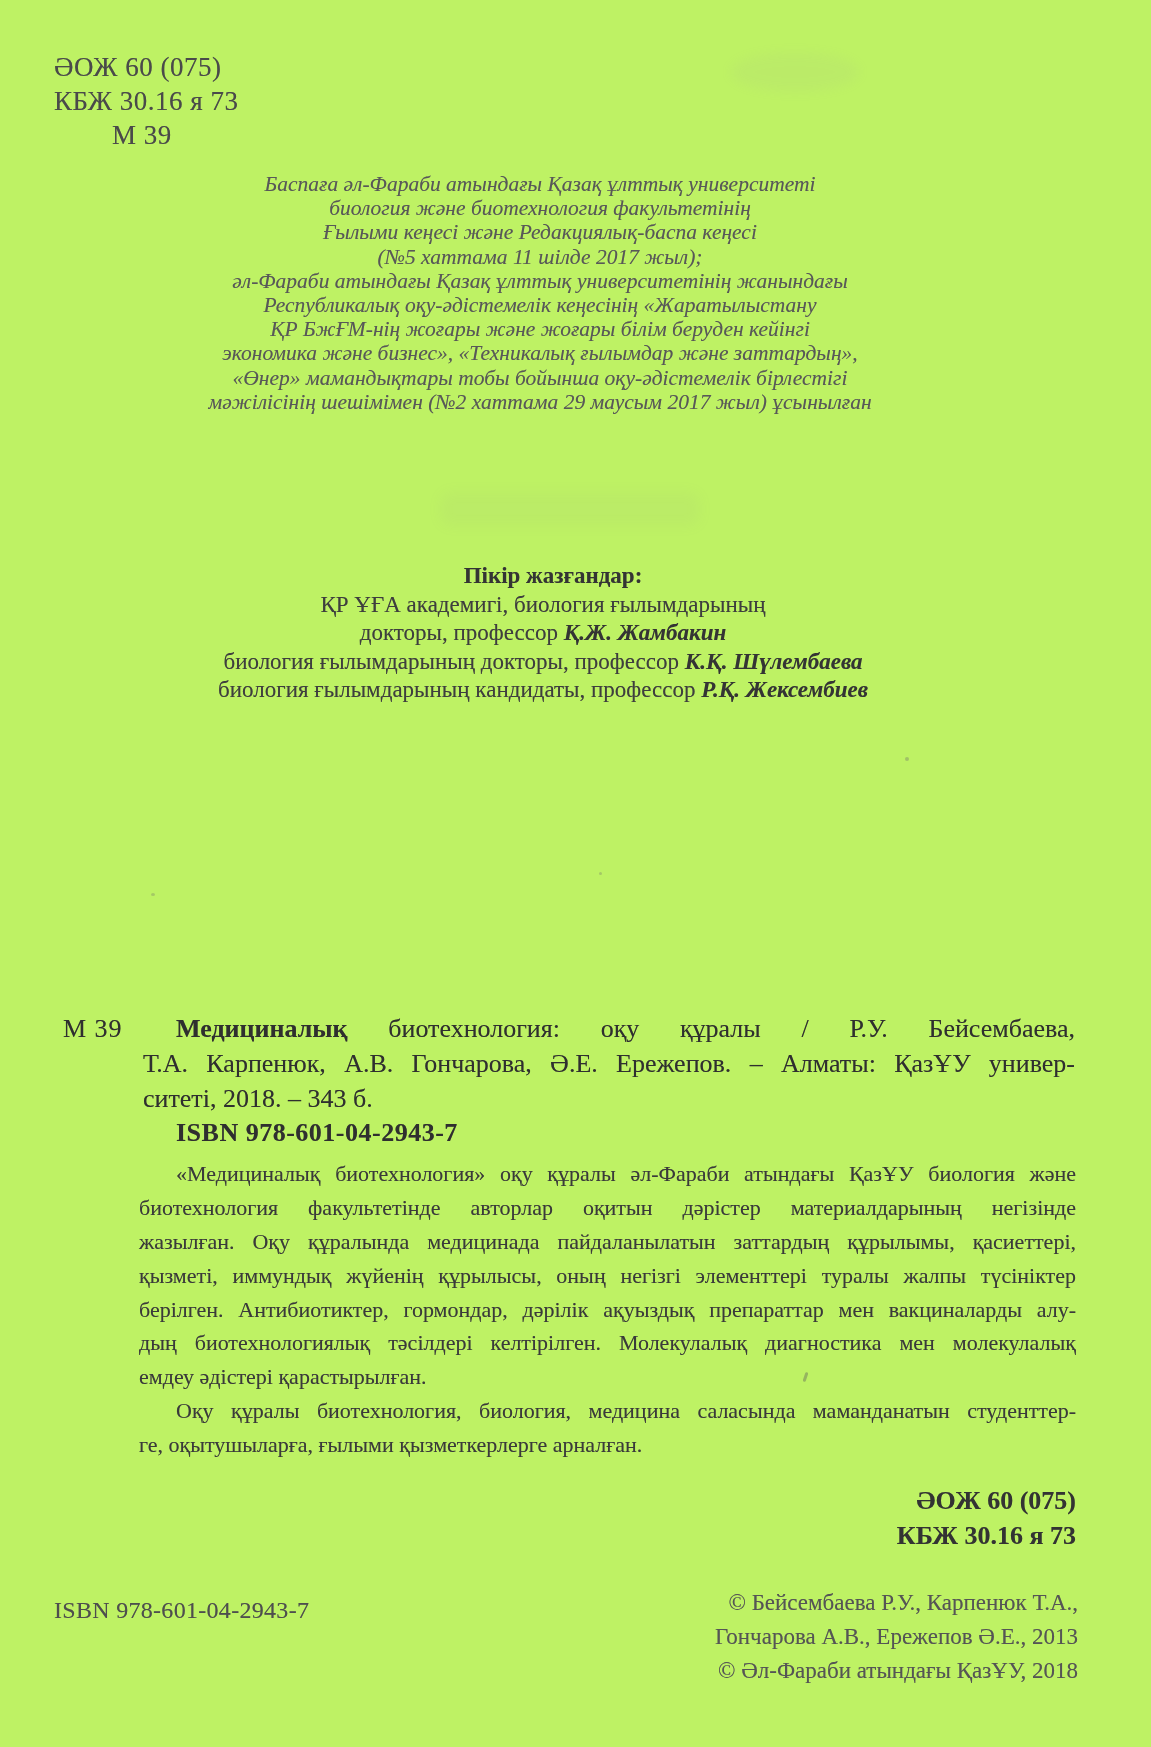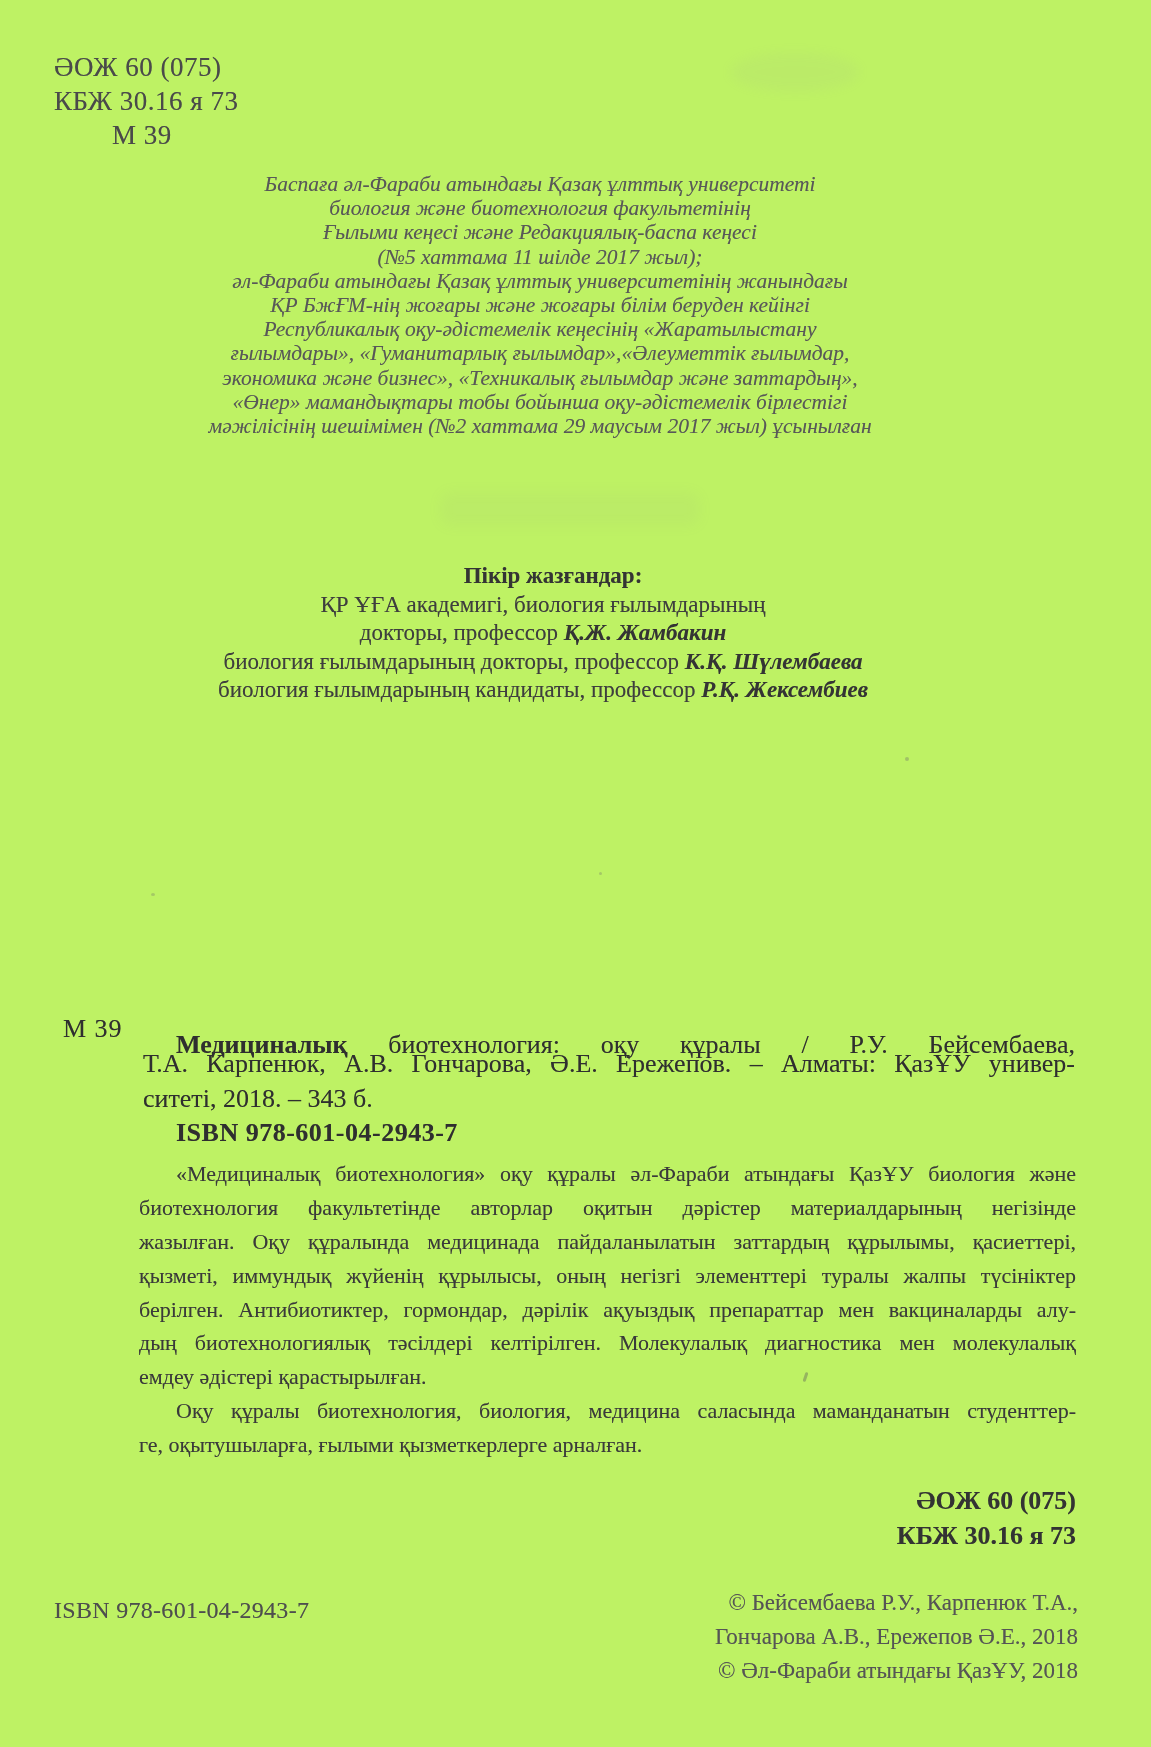--- a/index.html
+++ b/index.html
@@ -50,21 +50,21 @@
   .rev-heading { font-weight: bold; color: #343434; margin-left: 20px; }
   .rev-name { font-weight: bold; font-style: italic; color: #343434; }
 
   
   .catalog {
     font-size: 26px; line-height: 30px;
     color: #2f2f2f;
     text-shadow: 0 0 0.6px rgba(50,50,50,0.4);
   }
   .cat-sign  { left: 63px;  top: 1014px; letter-spacing: 1px; }
-  .cat-line1 { left: 176px; top: 1014px; width: 899px; text-align: justify; text-align-last: justify; margin-top: 16px; }
+  .cat-line1 { left: 176px; top: 1014px; width: 899px; text-align: justify; text-align-last: justify; }
   .cat-line2 { left: 143px; top: 1049px; width: 932px; text-align: justify; text-align-last: justify; }
   .cat-line3 { left: 143px; top: 1084px; }
   .cat-isbn  { left: 176px; top: 1118px; font-weight: bold; letter-spacing: 0.5px; }
   .book-title { font-weight: bold; }
 
   
   .annot {
     font-size: 22px; line-height: 26px;
     color: #3a3a3a;
     text-shadow: 0 0 0.5px rgba(60,60,60,0.38);
@@ -142,23 +142,22 @@
     <div class="line">КБЖ 30.16 я 73</div>
     <div class="line indent">М 39</div>
   </div>
 
   <div class="abs approval">
     <div class="line">Баспаға әл-Фараби атындағы Қазақ ұлттық университеті</div>
     <div class="line">биология және биотехнология факультетінің</div>
     <div class="line">Ғылыми кеңесі және Редакциялық-баспа кеңесі</div>
     <div class="line">(№5 хаттама 11 шілде 2017 жыл);</div>
     <div class="line">әл-Фараби атындағы Қазақ ұлттық университетінің жанындағы</div>
+    <div class="line">Республикалық оқу-әдістемелік кеңесінің «Жаратылыстану</div>
     <div class="line">ҚР БжҒМ-нің жоғары және жоғары білім беруден кейінгі</div>
-    <div class="line">Республикалық оқу-әдістемелік кеңесінің «Жаратылыстану</div>
-    <div class="line">ғылымдары», «Гуманитарлық ғылымдар»,«Әлеуметтік ғылымдар,</div>
     <div class="line">экономика және бизнес», «Техникалық ғылымдар және заттардың»,</div>
     <div class="line">«Өнер» мамандықтары тобы бойынша оқу-әдістемелік бірлестігі</div>
     <div class="line">мәжілісінің шешімімен (№2 хаттама 29 маусым 2017 жыл) ұсынылған</div>
   </div>
 
   <div class="abs reviewers">
     <div class="line rev-heading">Пікір жазғандар:</div>
     <div class="line">ҚР ҰҒА академигі, биология ғылымдарының</div>
     <div class="line"><span>докторы, профессор </span><span class="rev-name">Қ.Ж. Жамбакин</span></div>
     <div class="line"><span>биология ғылымдарының докторы, профессор </span><span class="rev-name">К.Қ. Шүлембаева</span></div>
@@ -187,18 +186,18 @@
 
   <div class="abs bottom-codes">
     <div class="line">ӘОЖ 60 (075)</div>
     <div class="line">КБЖ 30.16 я 73</div>
   </div>
 
   <div>
     <div class="abs footer-isbn line">ISBN 978-601-04-2943-7</div>
     <div class="abs copyright">
       <div class="line">© Бейсембаева Р.У., Карпенюк Т.А.,</div>
-      <div class="line">Гончарова А.В., Ережепов Ә.Е., 2018</div>
+      <div class="line">Гончарова А.В., Ережепов Ә.Е., 2013</div>
       <div class="line">© Әл-Фараби атындағы ҚазҰУ, 2018</div>
     </div>
   </div>
 
 </div>
 
 </body></html>

